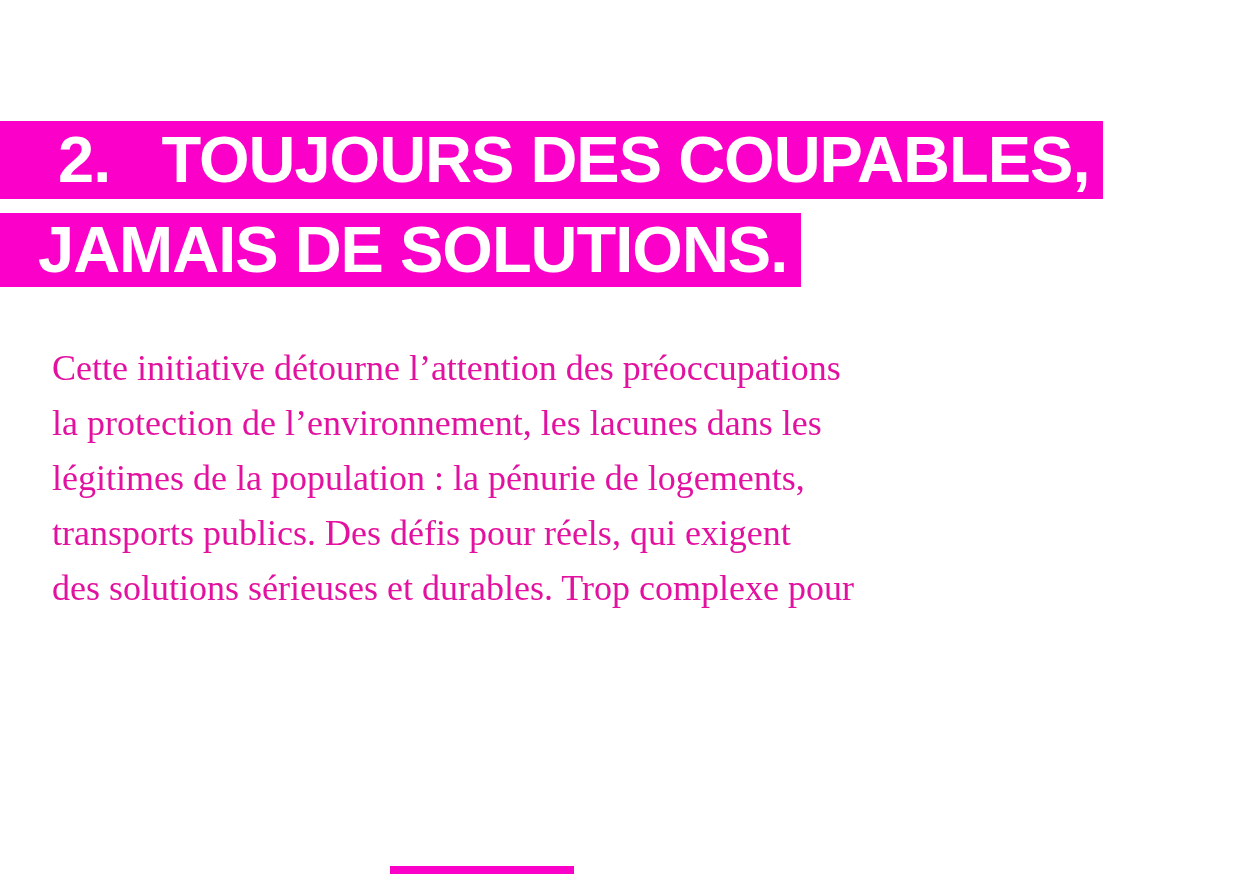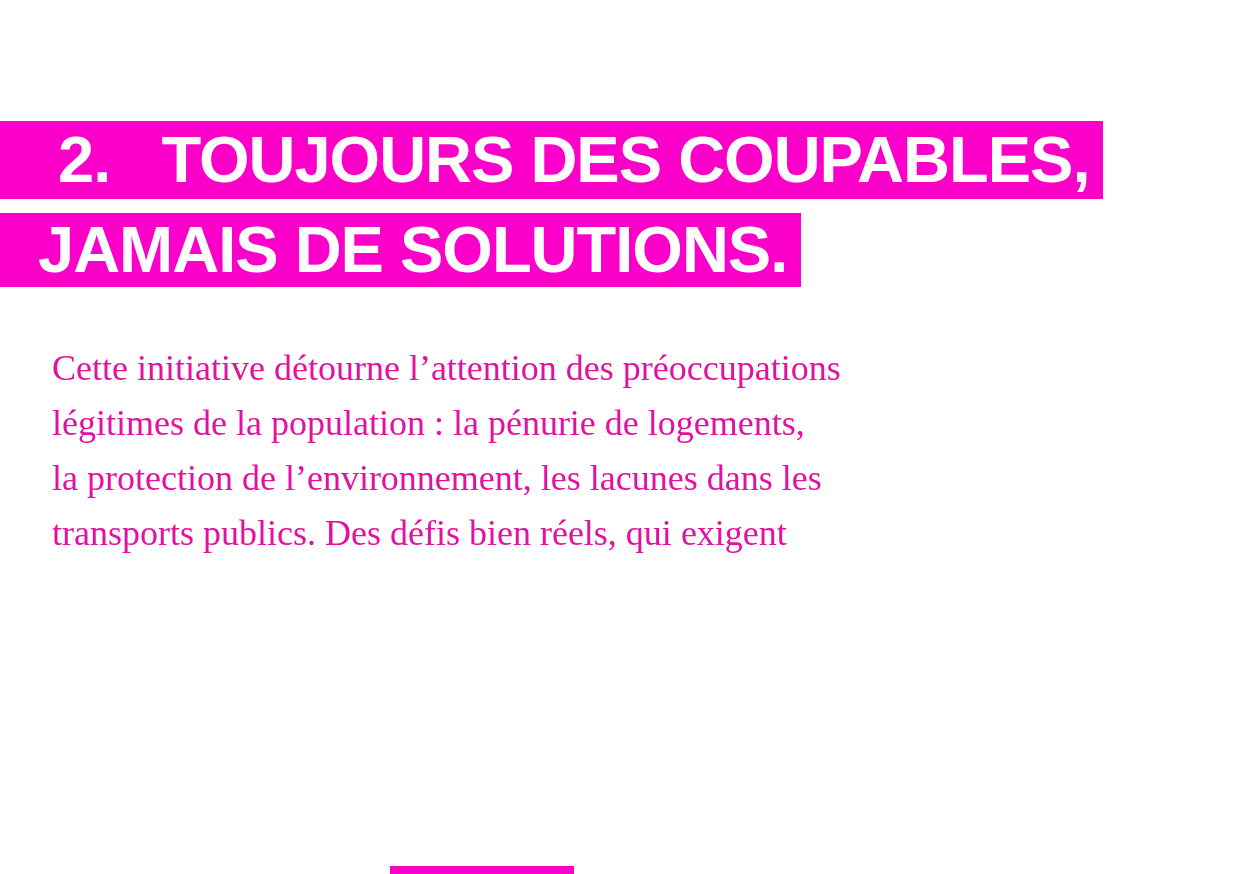--- a/index.html
+++ b/index.html
@@ -71,20 +71,21 @@
   <div class="heading-bar bar1">
     <span>2.&nbsp;&nbsp;&nbsp;TOUJOURS DES COUPABLES,</span>
   </div>
 
   <div class="heading-bar bar2">
     <span>JAMAIS DE SOLUTIONS.</span>
   </div>
 
   <div class="body-paragraph">
     <div class="body-line">Cette initiative détourne l’attention des préoccupations</div>
+    <div class="body-line">la protection de l’environnement, les lacunes dans les</div>
     <div class="body-line">légitimes de la population : la pénurie de logements,</div>
-    <div class="body-line">la protection de l’environnement, les lacunes dans les</div>
-    <div class="body-line">transports publics. Des défis bien réels, qui exigent</div>
+    <div class="body-line">transports publics. Des défis pour réels, qui exigent</div>
+    <div class="body-line">des solutions sérieuses et durables. Trop complexe pour</div>
   </div>
 
   <div class="bottom-accent-bar"></div>
 
 </div>
 
 </body></html>

